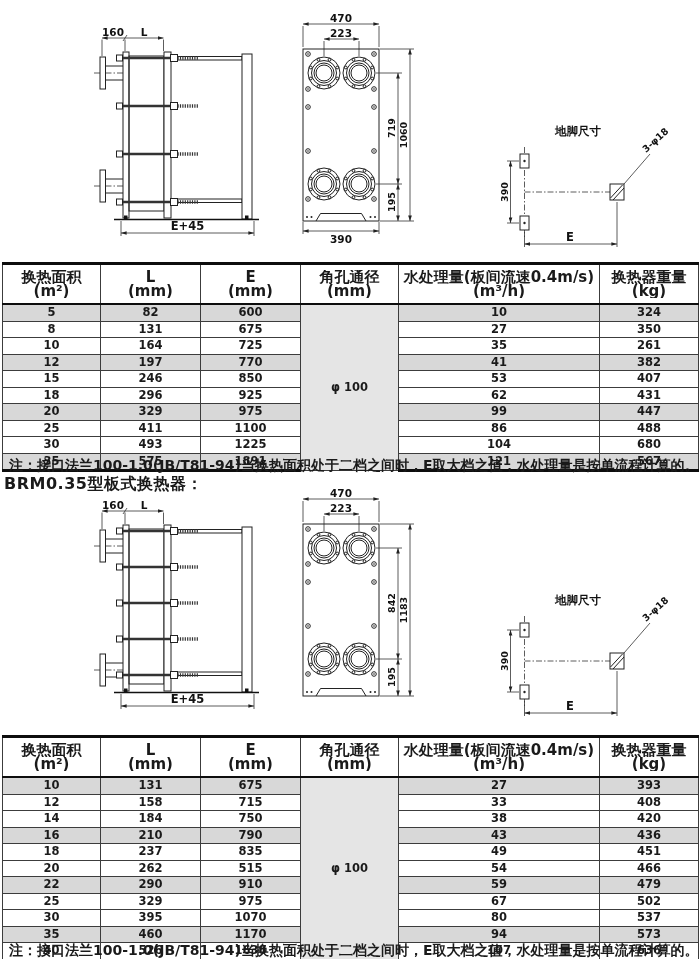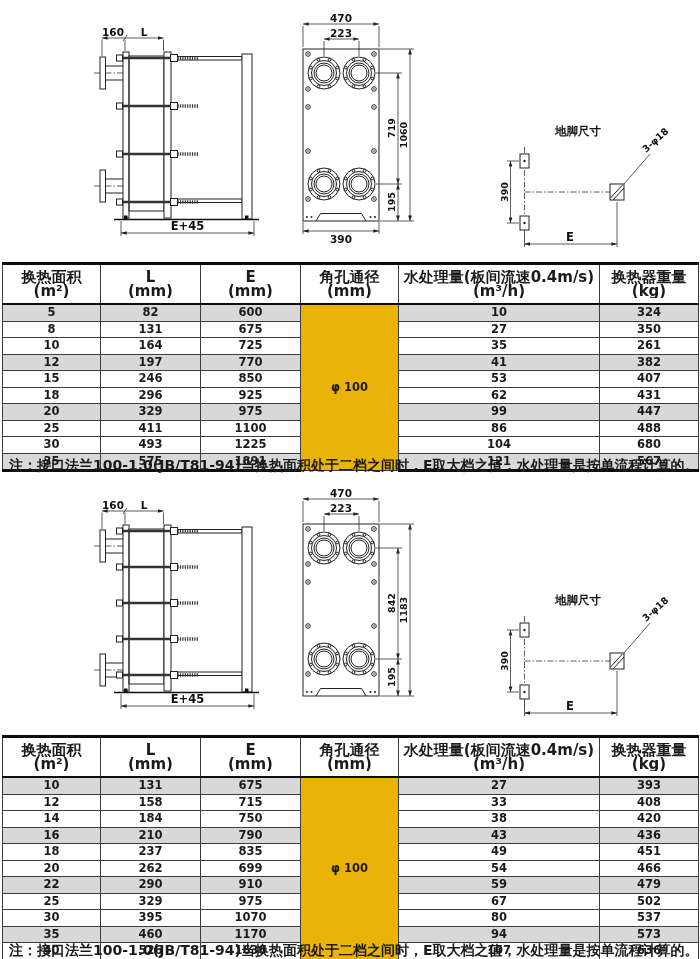--- a/index.html
+++ b/index.html
@@ -20,21 +20,21 @@
   #sec1 .note{top:469px;}
 
   table.spec{border-collapse:collapse;table-layout:fixed;width:696px;}
   table.spec th,table.spec td{border:1px solid #3c3c3c;text-align:center;vertical-align:middle;
         padding:0;font-family:"DejaVu Sans",sans-serif;}
   table.spec thead th{border-top:3px solid #0d0d0d;border-bottom:2px solid #0d0d0d;height:38px;}
   .hl1,.hl2{font-size:15px;font-weight:bold;line-height:14px;white-space:nowrap;overflow:hidden;}
   table.spec tbody td{font-size:11.5px;font-weight:bold;height:15.5px;line-height:15px;}
   table.spec tbody tr:last-child td{border-bottom:3px solid #0d0d0d;}
   td.shade{background:#d8d8d8;}
-  td.hole{background:#eab308;font-size:12.5px;}
+  td.hole{background:#e5e5e5;font-size:12.5px;}
 
   svg .ln{stroke:#222;fill:none;stroke-width:1;}
   svg .f{fill:#fff;}
   svg .dim{stroke:#333;stroke-width:.8;fill:none;}
   svg text.d{font-size:9.5px;font-weight:bold;fill:#111;font-family:"DejaVu Sans",sans-serif;}
   svg text.dl{font-size:10.5px;font-weight:bold;fill:#111;font-family:"DejaVu Sans",sans-serif;}
   svg text.t{font-size:11.5px;font-weight:bold;fill:#111;font-family:"DejaVu Sans",sans-serif;}
 </style>
 </head>
 <body>
@@ -351,20 +351,21 @@
               <td class="shade">121</td>
               <td class="shade">567</td>
             </tr>
           </tbody>
         </table>
       </div>
     <div class="note">注：接口法兰100-1.0(JB/T81-94)当换热面积处于二档之间时，E取大档之值，水处理量是按单流程计算的。</div>
   </section>
 
   <section class="sec" id="sec1">
+    <div class="title">BRM0.35型板式换热器：</div>
     <div class="svgbox side"><svg viewBox="0 0 177 219" width="177" height="219">
     <defs>
       <pattern id="mesh1" width="5" height="4" patternUnits="userSpaceOnUse">
         <ellipse cx="2.5" cy="2" rx="2" ry="1.45" fill="none" stroke="#444" stroke-width="0.55"></ellipse>
       </pattern>
       <marker id="ar1e" viewBox="0 0 6 4" refX="6" refY="2" markerWidth="7" markerHeight="5" orient="auto">
               <path d="M0,0 L6,2 L0,4 z" fill="#222"></path>
             </marker>
       <marker id="ar1s" viewBox="0 0 6 4" refX="6" refY="2" markerWidth="7" markerHeight="5" orient="auto-start-reverse">
               <path d="M0,0 L6,2 L0,4 z" fill="#222"></path>
@@ -628,21 +629,21 @@
             <tr>
               <td>18</td>
               <td>237</td>
               <td>835</td>
               <td>49</td>
               <td>451</td>
             </tr>
             <tr>
               <td>20</td>
               <td>262</td>
-              <td>699</td>
+              <td>515</td>
               <td>54</td>
               <td>466</td>
             </tr>
             <tr>
               <td class="shade">22</td>
               <td class="shade">290</td>
               <td class="shade">910</td>
               <td class="shade">59</td>
               <td class="shade">479</td>
             </tr>

